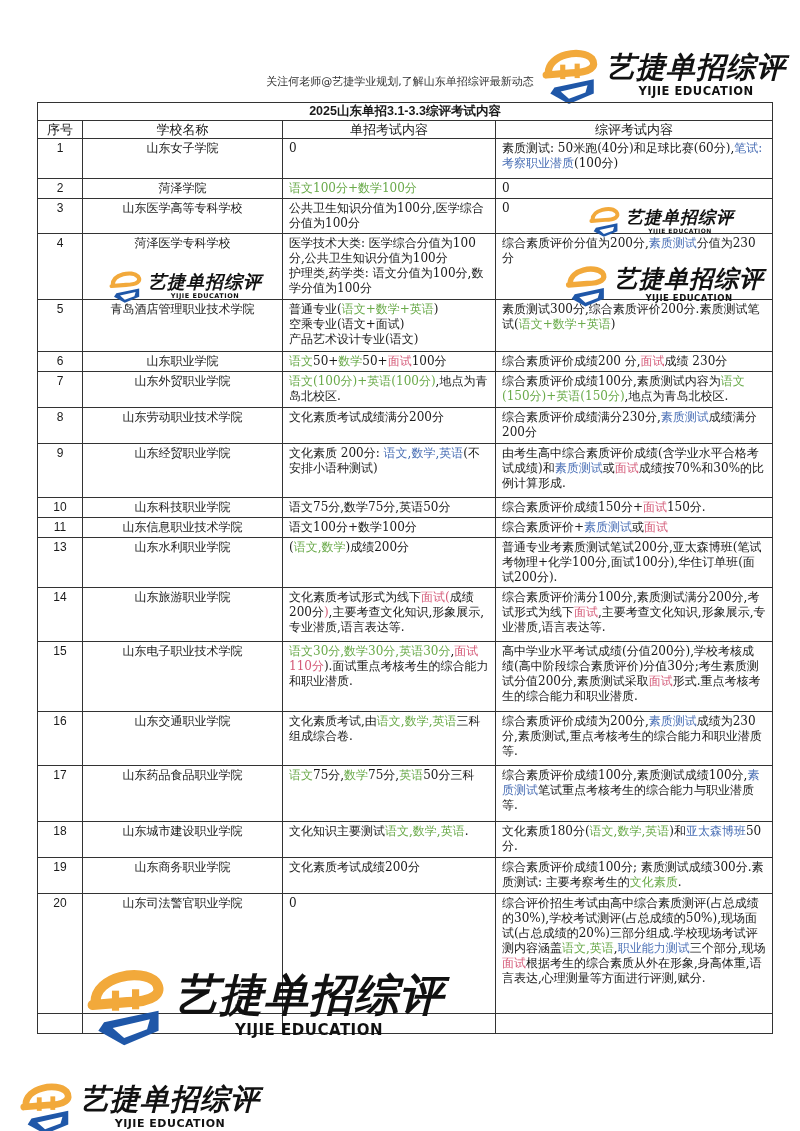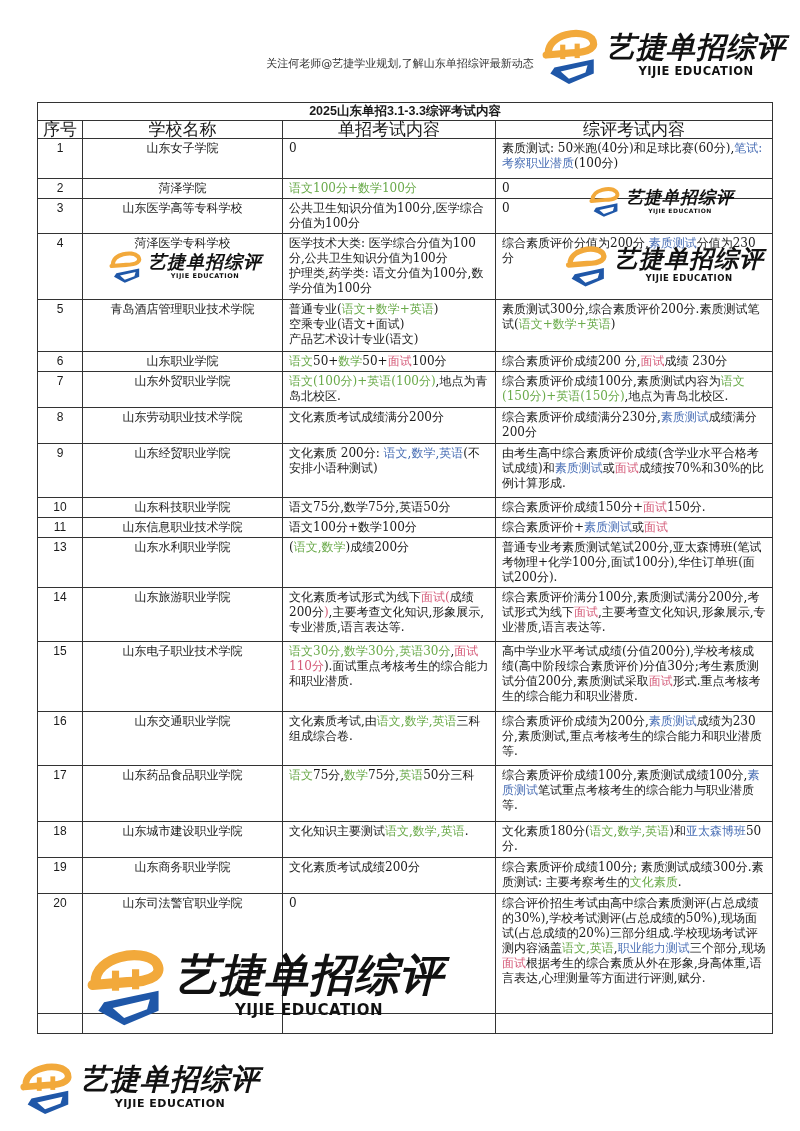--- a/index.html
+++ b/index.html
@@ -1,28 +1,28 @@
 <!DOCTYPE html>
 <html><head>
 <meta charset="utf-8">
 <style>
   html, body { margin: 0; padding: 0; background: #ffffff; }
   body { width: 800px; height: 1131px; position: relative; overflow: hidden;
          font-family: "DejaVu Serif", "Liberation Serif", serif; color: #1a1a1a; }
-  .logo { position: absolute; display: flex; align-items: center; }
+  .logo { position: absolute; display: flex; align-items: center; margin-top: 20px; }
   .logo .mark { flex: none; }
   .logo .txt { display: flex; flex-direction: column; align-items: center; margin-left: 4px; }
   .logo .cn { font-family: "DejaVu Sans", sans-serif; font-weight: bold; font-style: italic; color: #111; letter-spacing: 1px; line-height: 1; }
   .logo .en { font-family: "DejaVu Sans", sans-serif; font-weight: bold; color: #111; line-height: 1; letter-spacing: 0.5px; }
-  .follow { position: absolute; left: 0; width: 800px; top: 56px; text-align: center;
+  .follow { position: absolute; left: 0; width: 800px; top: 74px; text-align: center;
             font-size: 11px; color: #333; font-family: "DejaVu Sans", sans-serif; }
   table.main { position: absolute; left: 37px; top: 102px; width: 735px; border-collapse: collapse; table-layout: fixed; }
   table.main td, table.main th { border: 1px solid #333; font-size: 12px; line-height: 15px; vertical-align: top; padding: 2px 6px 2px 6px; font-weight: normal; }
   table.main .title { text-align: center; font-weight: bold; font-size: 12.5px; font-family: "Liberation Sans", sans-serif; padding: 1px 0; }
-  table.main .hdr th { font-size: 17px; font-family: "DejaVu Sans", sans-serif; padding: 1px 0; }
+  table.main .hdr th { font-size: 13px; font-family: "DejaVu Sans", sans-serif; padding: 1px 0; }
   td.no { text-align: center; font-family: "Liberation Sans", sans-serif; font-size: 13px; padding-top: 4px; }
   td.school { text-align: center; padding-top: 4px; }
   .g { color: #6aaa4a; }
   .b { color: #4a6fb5; }
   .r { color: #d45a78; }
   .watermark { position: absolute; pointer-events: none; }
 </style>
 </head>
 <body>
 

